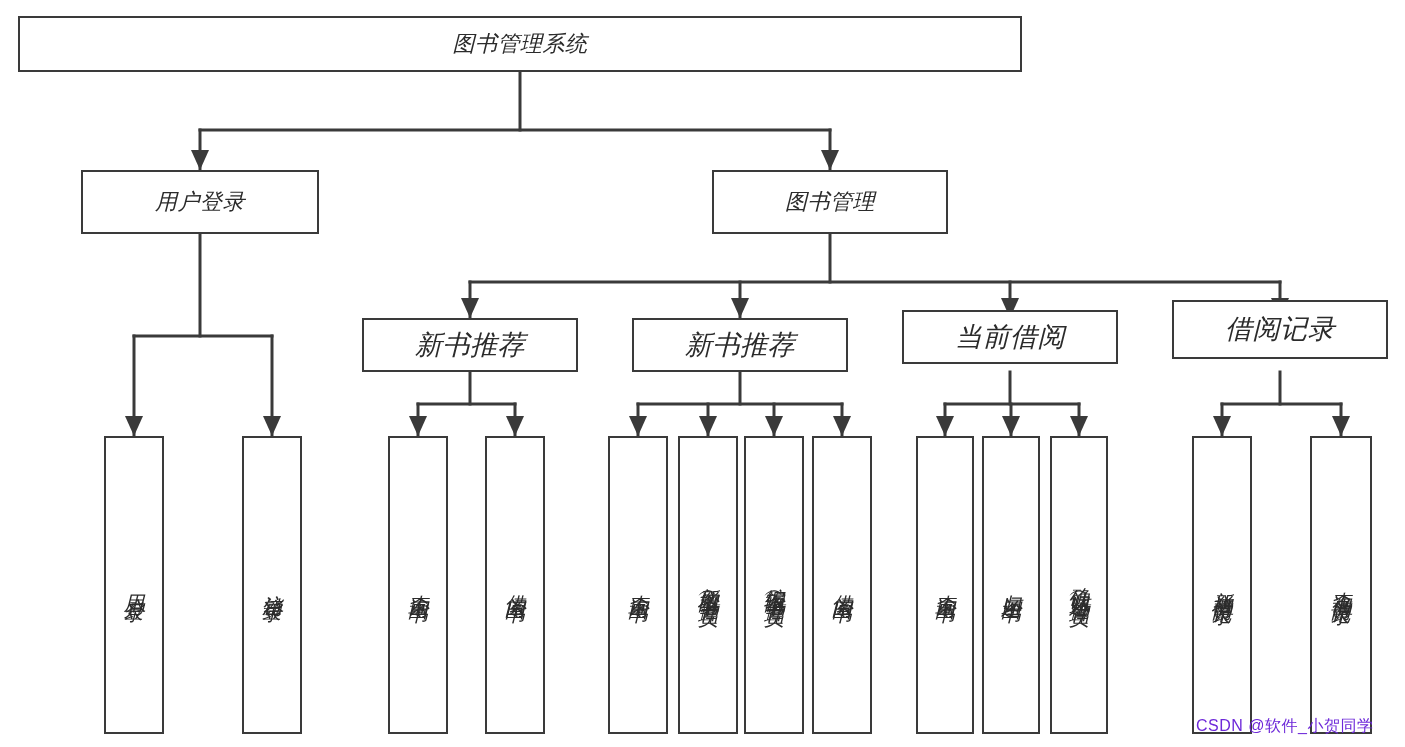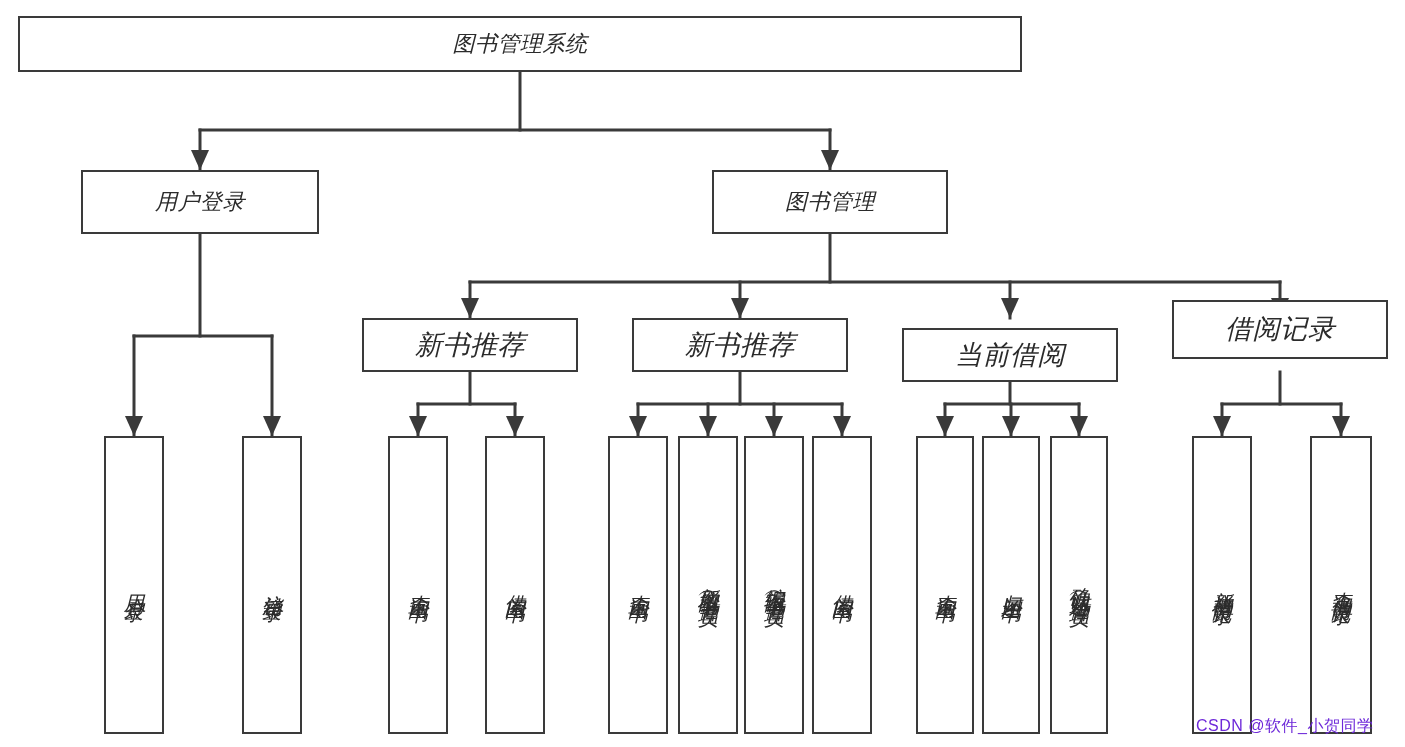--- a/index.html
+++ b/index.html
@@ -128,21 +128,21 @@
       </div>
       <div class="node-box level1" style="left: 712px; top: 170px; width: 236px; height: 64px; border-color: rgb(58, 58, 58);">
         <span class="node-label" style="color: rgb(43, 43, 43);">图书管理</span>
       </div>
       <div class="node-box level2" style="left: 362px; top: 318px; width: 216px; height: 54px; border-color: rgb(58, 58, 58);">
         <span class="node-label" style="color: rgb(43, 43, 43);">新书推荐</span>
       </div>
       <div class="node-box level2" style="left: 632px; top: 318px; width: 216px; height: 54px; border-color: rgb(58, 58, 58);">
         <span class="node-label" style="color: rgb(43, 43, 43);">新书推荐</span>
       </div>
-      <div class="node-box level2" style="left: 902px; top: 328px; width: 216px; height: 54px; border-color: rgb(58, 58, 58);">
+      <div class="node-box level2" style="left: 902px; top: 310px; width: 216px; height: 54px; border-color: rgb(58, 58, 58);">
         <span class="node-label" style="color: rgb(43, 43, 43);">当前借阅</span>
       </div>
       <div class="node-box level2" style="left: 1172px; top: 300px; width: 216px; height: 59px; border-color: rgb(58, 58, 58);">
         <span class="node-label" style="color: rgb(43, 43, 43);">借阅记录</span>
       </div>
       <div class="node-box leaf" style="left: 104px; top: 436px; width: 60px; height: 298px; border-color: rgb(58, 58, 58);">
         <span class="node-label vertical" style="color: rgb(43, 43, 43);">用户登录</span>
       </div>
       <div class="node-box leaf" style="left: 242px; top: 436px; width: 60px; height: 298px; border-color: rgb(58, 58, 58);">
         <span class="node-label vertical" style="color: rgb(43, 43, 43);">注销登录</span>

